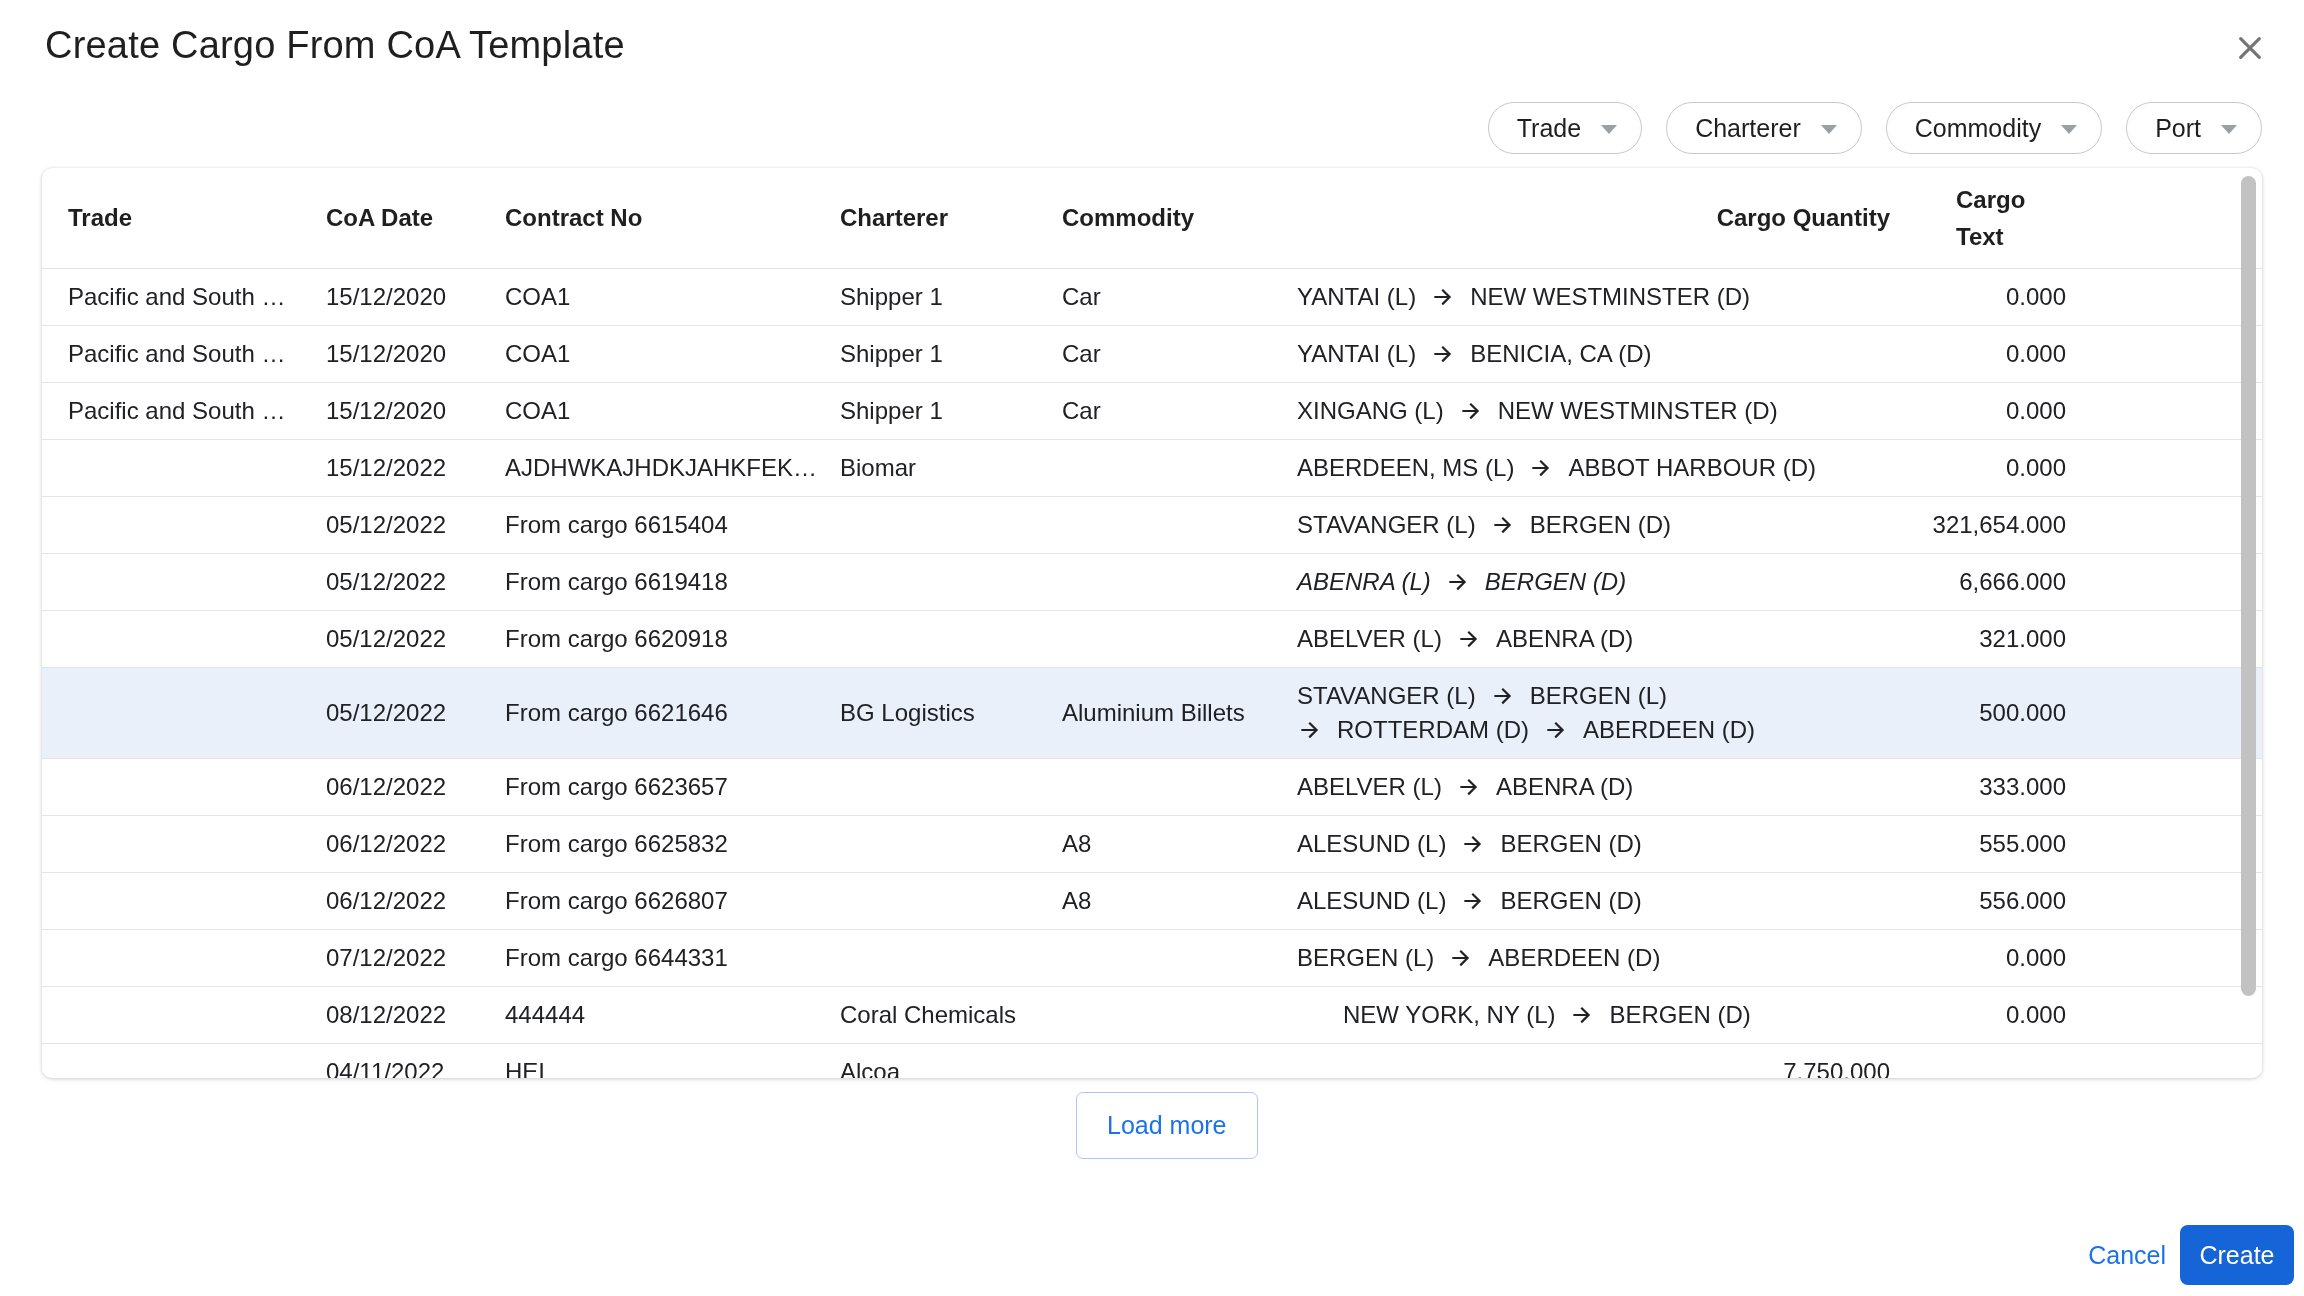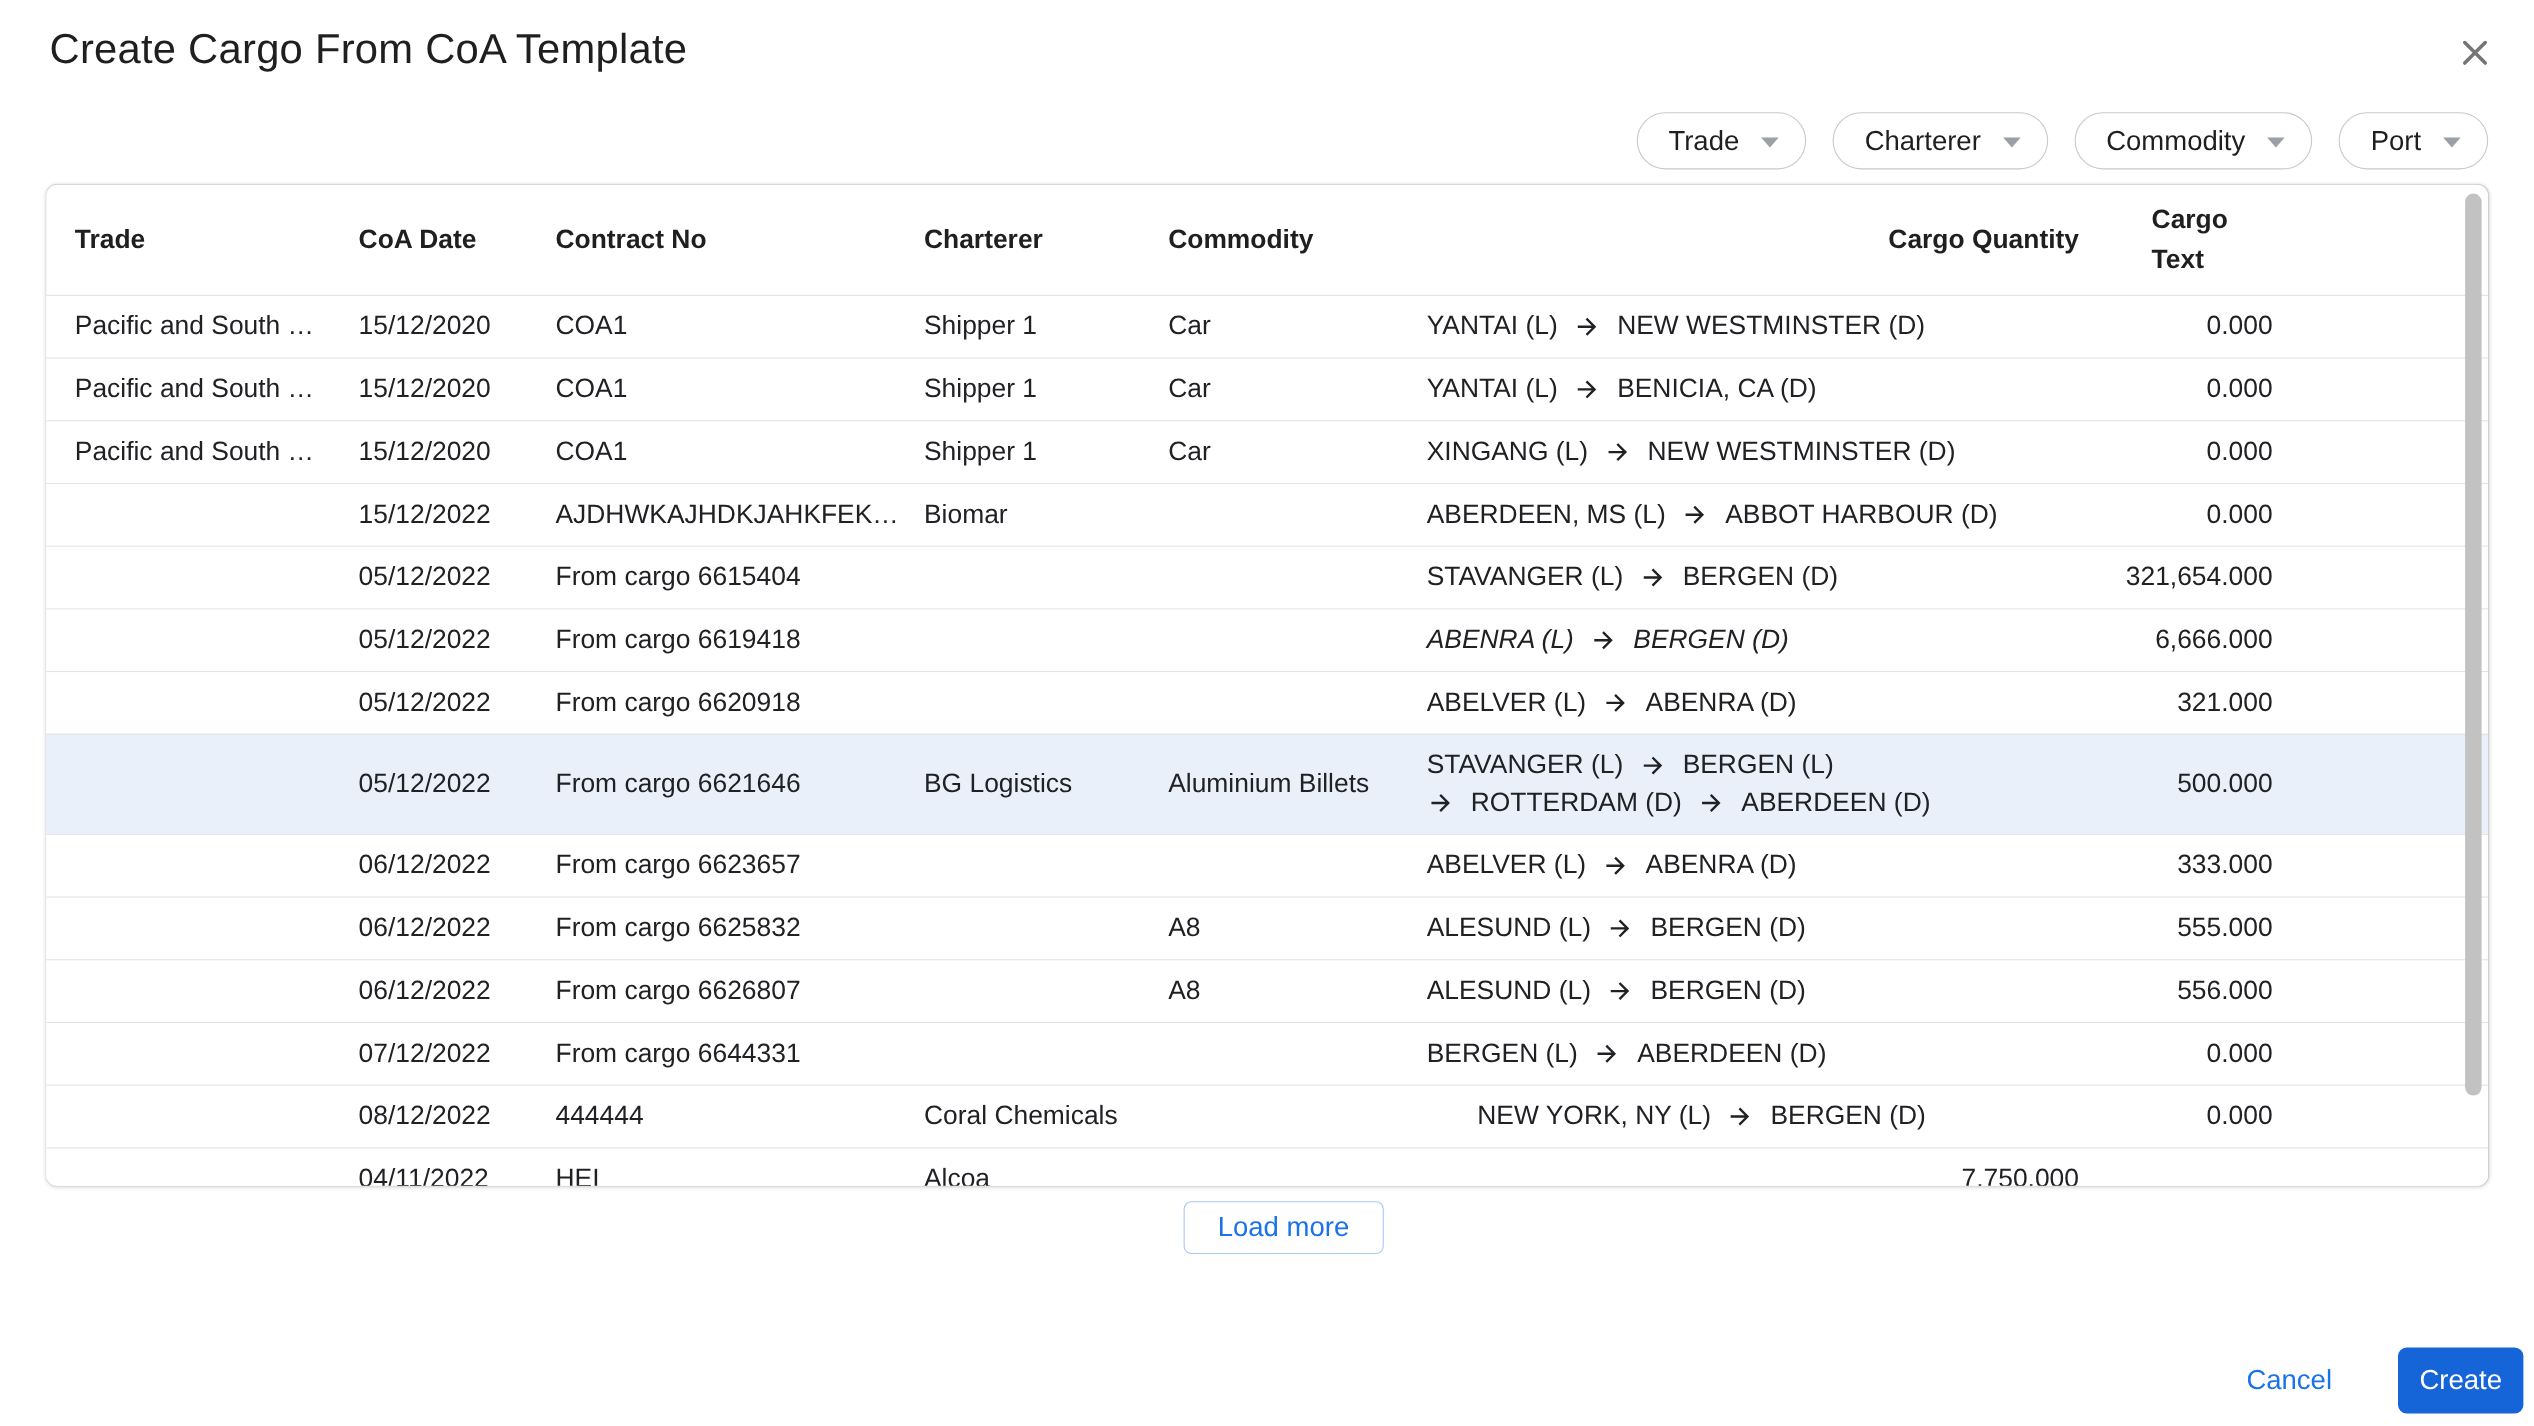--- a/index.html
+++ b/index.html
@@ -64,28 +64,28 @@
   .port-seg{display:flex;align-items:center;gap:14px;white-space:nowrap;}
   .arrow-icon{width:26px;height:26px;flex:0 0 auto;}
   
   .scroll-thumb{
     position:absolute;right:6px;top:8px;width:15px;height:820px;
     background:#c2c2c2;border-radius:8px;
   }
   
   .load-more{
     position:absolute;top:1092px;left:1076px;
-    height:48px;padding:0 30px;display:flex;align-items:center;justify-content:center;
+    height:67px;padding:0 30px;display:flex;align-items:center;justify-content:center;
     border:1px solid #a9c7f4;border-radius:7px;background:#fff;
     color:#1a73e8;font-size:25px;cursor:pointer;
   }
   
   .footer{
     position:absolute;right:10px;bottom:11px;
-    display:flex;align-items:center;gap:46px;
+    display:flex;align-items:center;
   }
   .cancel-btn{
     color:#1a73e8;font-size:25px;padding:10px 14px;cursor:pointer;background:none;border:none;
     font-family:"Liberation Sans", sans-serif;
   }
   .create-btn{
     width:114px;height:60px;border:none;border-radius:8px;background:#1565d8;color:#fff;
     font-size:25px;display:flex;align-items:center;justify-content:center;cursor:pointer;
     font-family:"Liberation Sans", sans-serif;
   }

